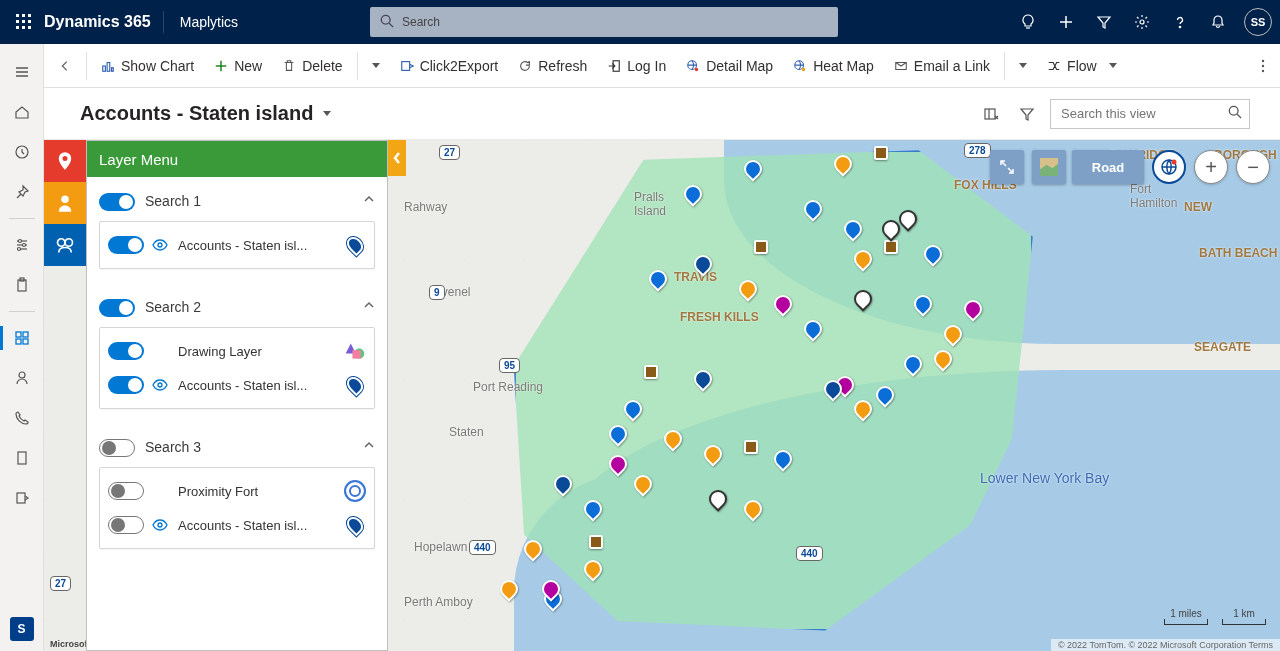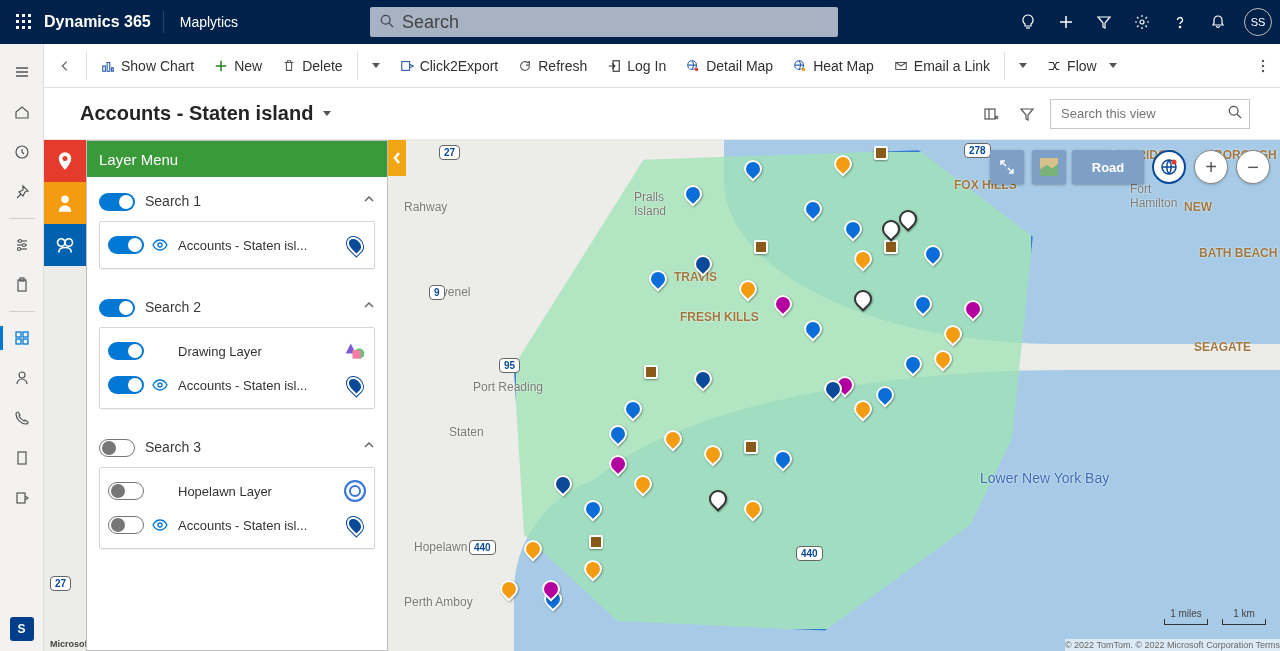--- a/index.html
+++ b/index.html
@@ -9,27 +9,27 @@
     height: 44px; background:#00224a; display:flex; align-items:center; color:#fff;
     padding: 0 8px; position:relative;
   }
   .header .waffle { width:32px; display:flex; align-items:center; justify-content:center; cursor:pointer;}
   .header .brand { font-size:16px; font-weight:600; padding:0 12px 0 4px;}
   .header .divider { width:1px; height:22px; background:#2a4570;}
   .header .app { font-size:14px; padding:0 16px;}
   .header .searchwrap { position:absolute; left:370px; }
   .header .search {
     width: 468px; height:30px; background:#a7b2c3; border:none; border-radius:2px;
-    padding-left:32px; font-size:18px; color:#333;
+    padding-left:32px; font-size:12px; color:#333;
   }
   .header .search::placeholder { color:#444;}
   .header .searchicon { position:absolute; left:10px; top:7px; color:#445; }
   .header .right { margin-left:auto; display:flex; gap:2px; align-items:center;}
   .header .ricon { width:36px; height:36px; display:flex; align-items:center; justify-content:center; cursor:pointer; font-size:16px; }
-  .header .avatar { width:28px; height:28px; border:1px solid #bbb; border-radius:50%; display:flex; align-items:center; justify-content:center; font-size:11px; margin-left:6px;}
+  .header .avatar { width:28px; height:28px; border:1px solid #bbb; border-radius:50%; display:flex; align-items:center; justify-content:center; font-size:11px; margin-left:6px;font-weight:bold;}
   
   .cmdbar {
     height:44px; background:#fff; border-bottom:1px solid #e1dfdd; display:flex; align-items:center;
     padding-left:48px; font-size:14px; color:#323130;
   }
   .cmdbar .back { width:34px; display:flex; align-items:center; justify-content:center; color:#666; cursor:pointer;}
   .cmdbar .sep { width:1px; height:28px; background:#e1dfdd; margin:0 4px;}
   .cmdbar .cmd { display:flex; align-items:center; gap:6px; padding:0 10px; height:100%; cursor:pointer;}
   .cmdbar .cmd .ico { color:#3060b0; font-size:14px; display:inline-flex;}
   .cmdbar .cmd.green .ico { color:#107c10;}
@@ -132,21 +132,21 @@
   .maptr { position:absolute; right:10px; top:10px; display:flex; flex-direction:row; gap:8px; align-items:flex-end; z-index:5;}
   .maptr .sq { width:34px;height:34px;background:#7ea0c6;display:flex;align-items:center;justify-content:center;color:#fff;border-radius:2px;cursor:pointer;box-shadow:0 1px 3px rgba(0,0,0,.3);}
   .maptr .road { width:72px;height:34px;background:#7ea0c6;color:#fff;display:flex;align-items:center;justify-content:center;font-size:13px;font-weight:600;border-radius:2px;cursor:pointer;box-shadow:0 1px 3px rgba(0,0,0,.3);}
   .maptr .roadwrap{display:flex;gap:6px;}
   .maptr .globe { width:34px;height:34px;background:#fff;border:2px solid #0a4a98;border-radius:50%;display:flex;align-items:center;justify-content:center;cursor:pointer;}
   .maptr .zoom { width:34px;height:34px;background:#fff;border:1px solid #888;border-radius:50%;display:flex;align-items:center;justify-content:center;font-size:20px;color:#555;cursor:pointer;box-shadow:0 1px 3px rgba(0,0,0,.2);}
   
   .scalebar{ position:absolute; right:14px; bottom:26px; display:flex; gap:14px; font-size:10px; color:#444; align-items:flex-end;}
   .scalebar .seg{display:flex;flex-direction:column;align-items:center;}
   .scalebar .line{width:44px;height:6px;border:1px solid #333;border-top:none;}
-  .attr{position:absolute; right:0; bottom:0; font-size:9px; color:#666; background:rgba(255,255,255,.6); padding:1px 0;}
+  .attr{position:absolute; right:0; bottom:0; font-size:9px; color:#666; background:rgba(255,255,255,.6); padding:1px 7px;}
   .msbing{position:absolute; left:6px; bottom:2px; font-size:9px; color:#666;}
   .msbing b{color:#444;}
   
   .caret{display:inline-block;width:0;height:0;border-left:4px solid transparent;border-right:4px solid transparent;border-top:5px solid #555;}
   
   svg{display:block;}
 </style>
 </head>
 <body>
 
@@ -619,21 +619,21 @@
     <div class="chev">
               <svg width="12" height="12" viewBox="0 0 12 12" fill="none" stroke="#666" stroke-width="1.5">
                 <path d="M2 8l4-4 4 4"></path>
               </svg>
             </div>
           </div>
           <div class="subcard">
             <div class="subrow">
               <div class="toggle off"></div>
       <span class="eye"></span>
-      <div class="txt">Hopelawn Layer</div>
+      <div class="txt">Proximity Fort</div>
       <div class="badge">
                 <div class="target"></div>
               </div>
             </div>
             <div class="subrow">
               <div class="toggle off"></div>
       <span class="eye">
                 <svg width="16" height="12" viewBox="0 0 16 12" fill="none" stroke="#0078d4" stroke-width="1.3">
                   <path d="M1 6s2.5-5 7-5 7 5 7 5-2.5 5-7 5-7-5-7-5z"></path>
                   <circle cx="8" cy="6" r="2"></circle>

